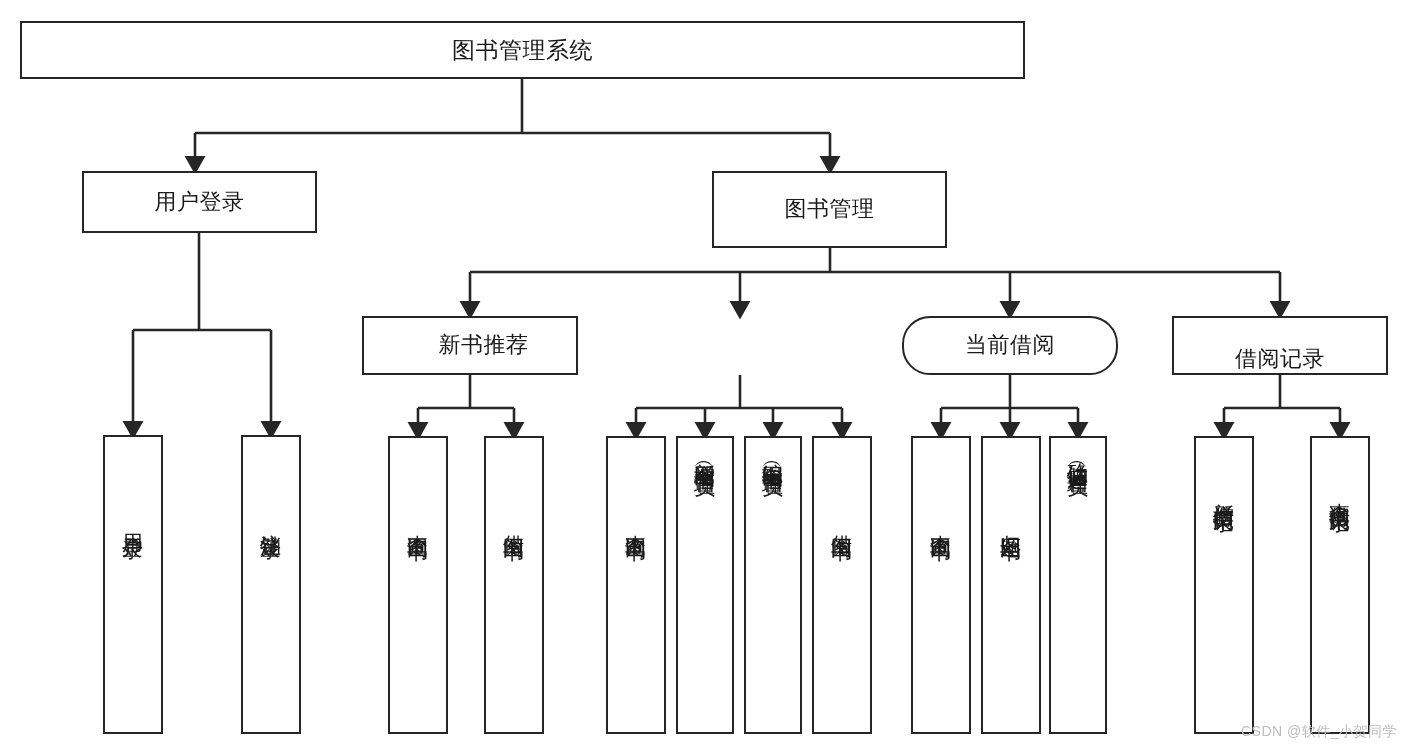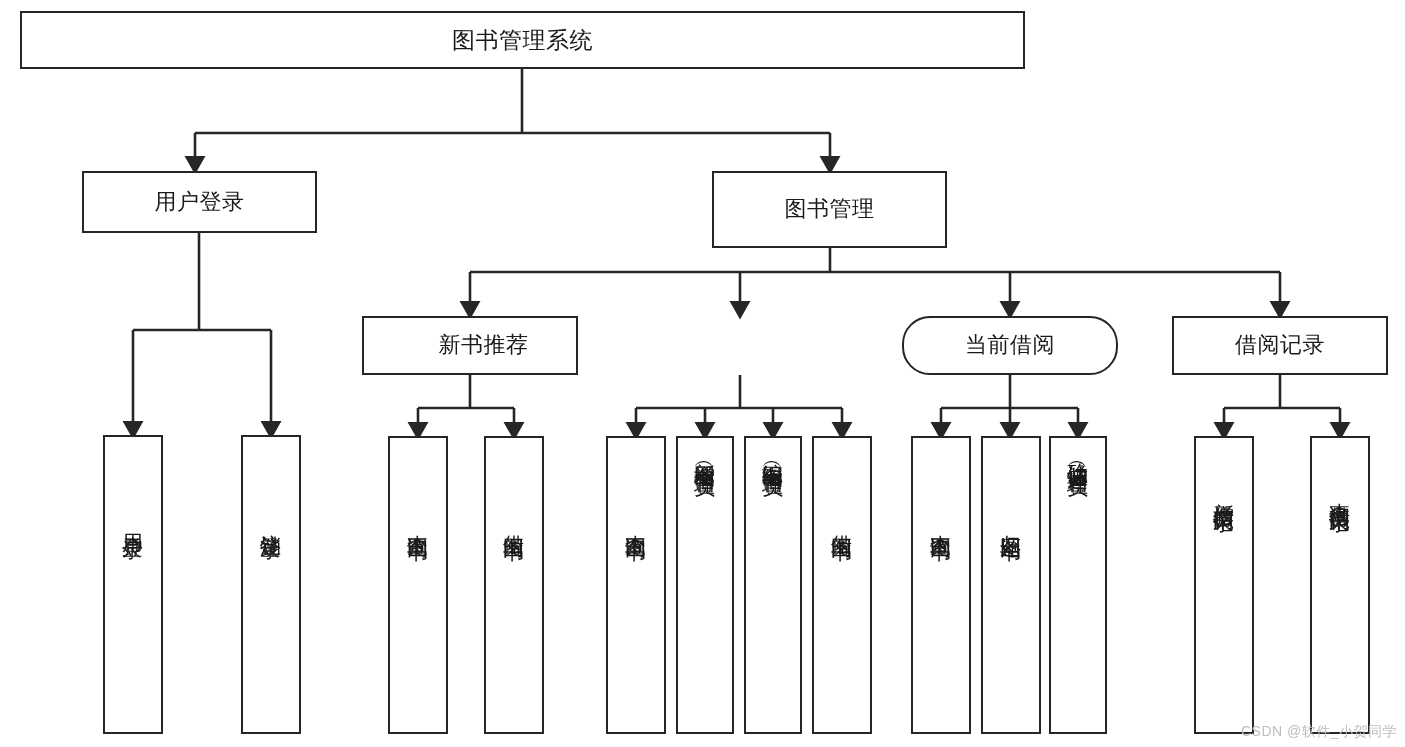--- a/index.html
+++ b/index.html
@@ -124,42 +124,42 @@
       <path d="M1078,408 L1078,430" marker-end="url(#arrowhead)"></path>
 
       <path d="M1280,375 L1280,408"></path>
       <path d="M1224,408 L1340,408"></path>
       <path d="M1224,408 L1224,430" marker-end="url(#arrowhead)"></path>
       <path d="M1340,408 L1340,430" marker-end="url(#arrowhead)"></path>
 
     </g>
   </svg>
 
-  <div class="node horiz root" style="left:20px; top:11px; width:1005px; height:58px;">
+  <div class="node horiz root" style="left:20px; top:21px; width:1005px; height:58px;">
     <span class="node-label">图书管理系统</span>
   </div>
 
   <div class="node horiz" style="left:82px; top:171px; width:235px; height:62px;">
     <span class="node-label">用户登录</span>
   </div>
 
   <div class="node horiz" style="left:712px; top:171px; width:235px; height:77px;">
     <span class="node-label">图书管理</span>
   </div>
 
   <div class="node horiz" style="left:362px; top:316px; width:216px; height:59px;padding-left:27px;">
     <span class="node-label">新书推荐</span>
   </div>
 
 
   <div class="node horiz" style="left:902px; top:316px; width:216px; height:59px;border-radius:28px;">
     <span class="node-label">当前借阅</span>
   </div>
 
-  <div class="node horiz" style="left:1172px; top:316px; width:216px; height:59px;">
+  <div class="node horiz" style="left:1172px; top:316px; width:216px; height:59px;align-items:flex-end;">
     <span class="node-label">借阅记录</span>
   </div>
 
   <div class="node vert" style="left:103px; top:435px; width:60px; height:299px; padding-top:80px;">
     <span class="node-label">用户登录</span>
   </div>
 
   <div class="node vert" style="left:241px; top:435px; width:60px; height:299px; padding-top:80px;">
     <span class="node-label">注销登录</span>
   </div>

